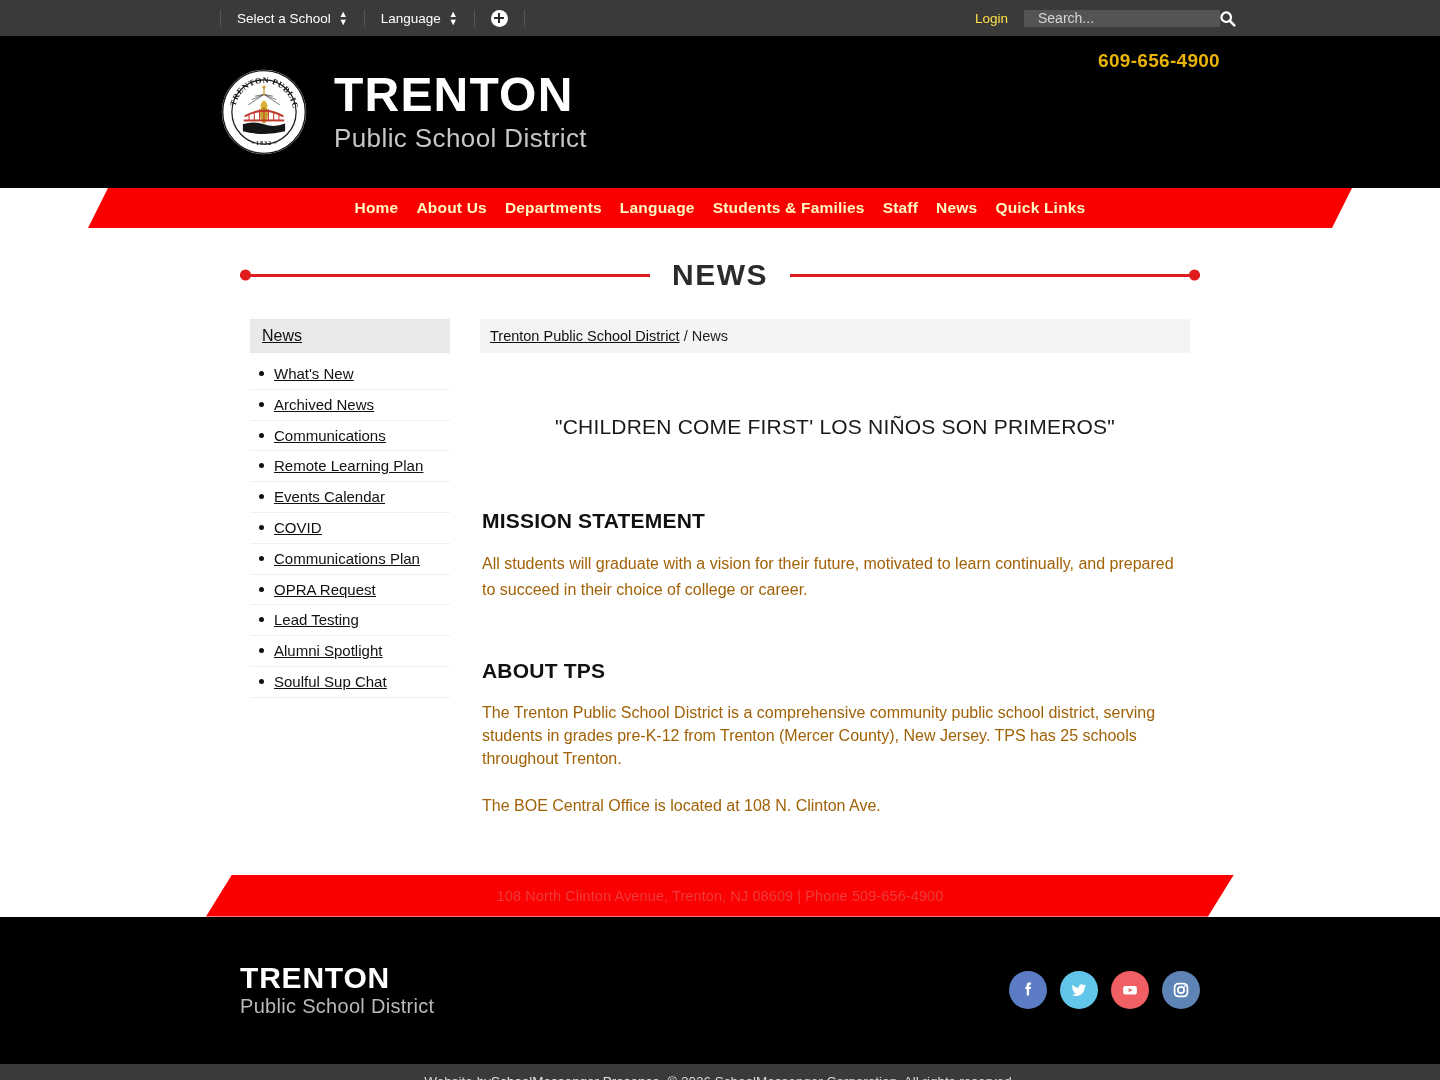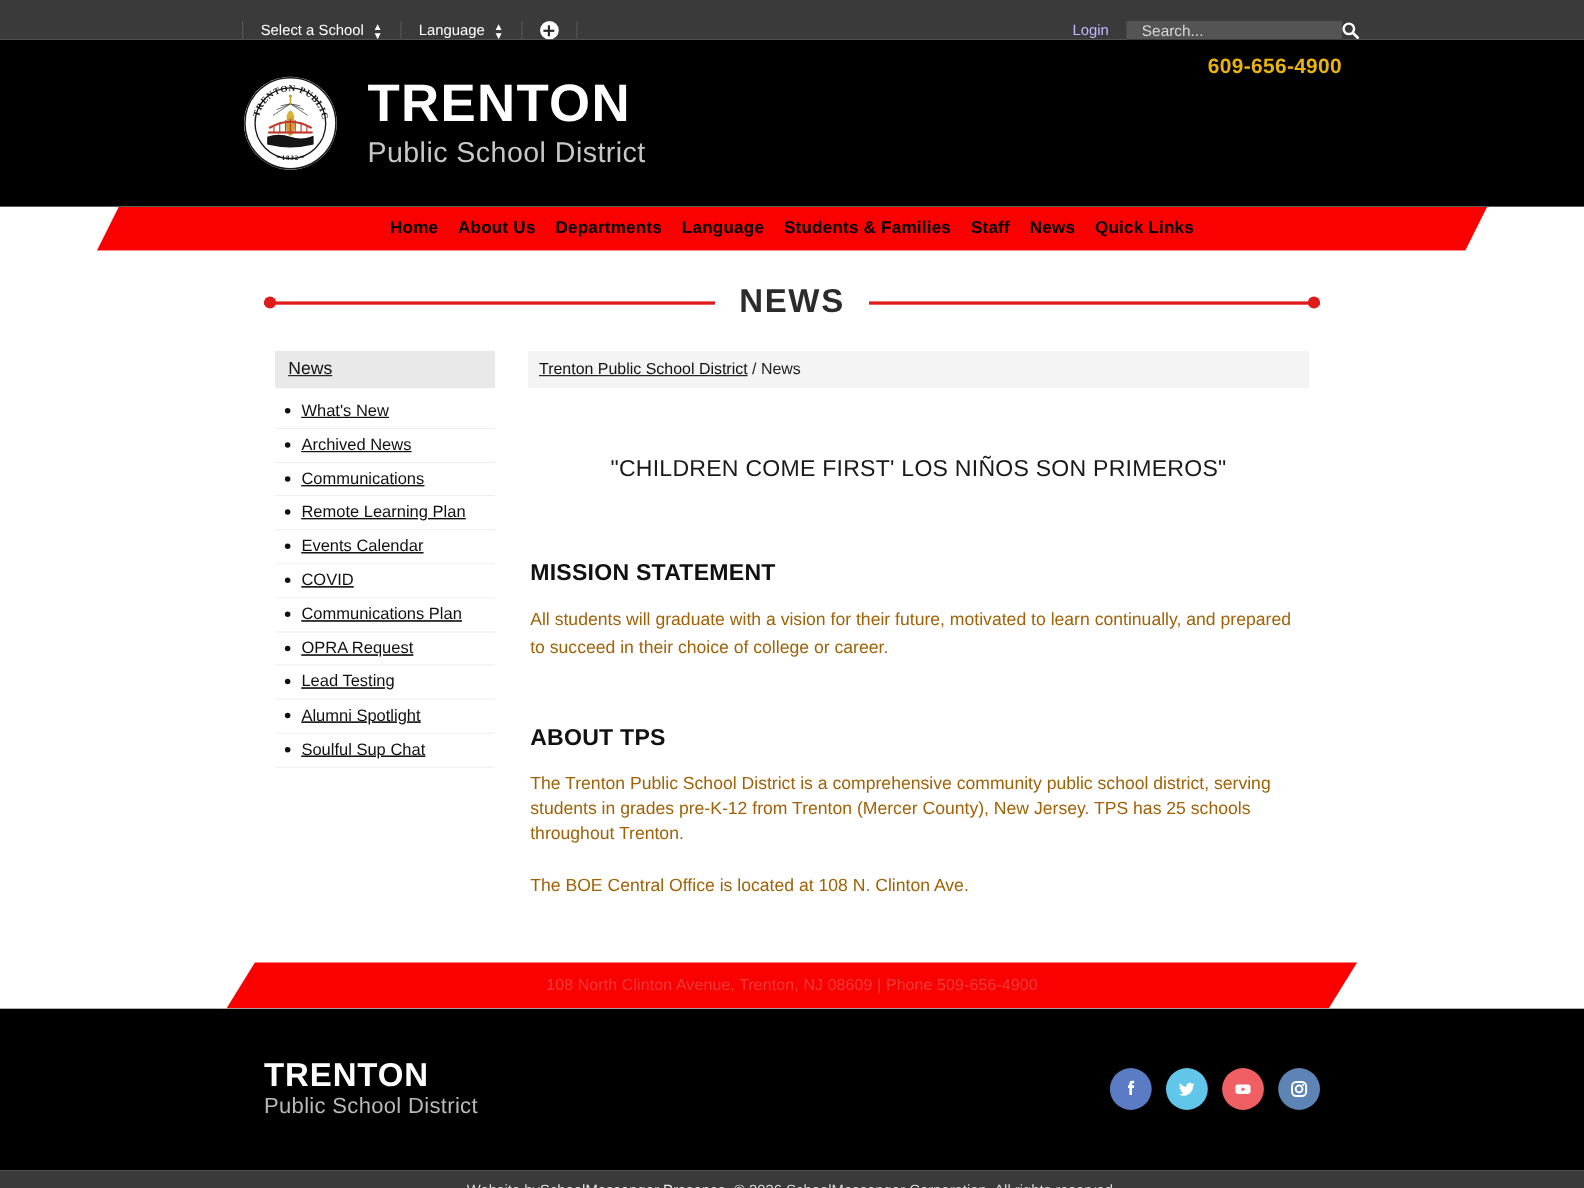--- a/index.html
+++ b/index.html
@@ -10,21 +10,21 @@
     font-family: "Liberation Sans", sans-serif;
     overflow: hidden;
   }
 
   
   .topbar {
     position: relative;
     height: 36px;
     background: #3a3a3a;
     display: flex;
-    align-items: flex-end;
+    align-items: center;
   }
   .topbar-left {
     display: flex;
     align-items: stretch;
     margin-left: 220px;
   }
   .top-select {
     display: flex;
     align-items: center;
     gap: 8px;
@@ -68,21 +68,21 @@
 
   .topbar-right {
     margin-left: auto;
     display: flex;
     align-items: stretch;
     margin-right: 220px;
   }
   .login-link {
     display: flex; align-items: center;
     padding: 0 16px;
-    color: #c4b5fd;
+    color: #fde047;
     font-size: 13.5px;
     text-decoration: none;
     cursor: pointer;
   }
   .search-box {
     width: 196px;
     background: #545454;
     display: flex;
     align-items: center;
     padding: 0 12px 0 14px;
@@ -165,21 +165,21 @@
   }
   .nav-list {
     display: flex;
     align-items: center;
     gap: 0;
     list-style: none;
   }
   .nav-list li a {
     display: block;
     padding: 0 9px;
-    color: #000000;
+    color: #fef9c3;
     font-size: 15.5px;
     font-weight: 700;
     text-decoration: none;
     letter-spacing: 0.2px;
     white-space: nowrap;
   }
 
   
   .page-title-row {
     width: 960px;

